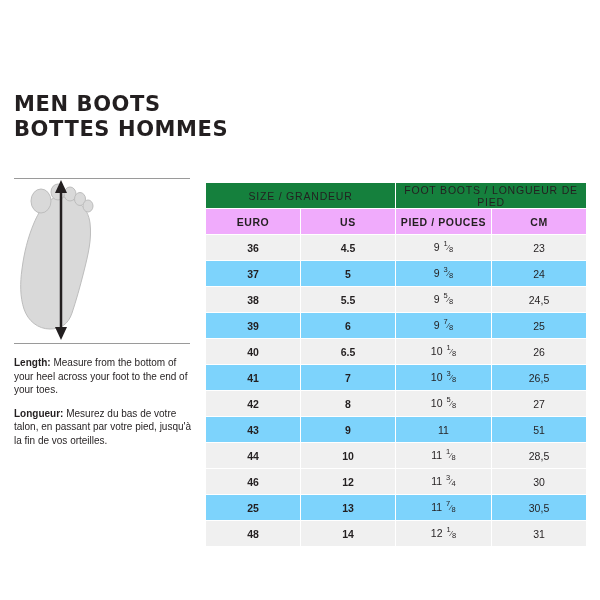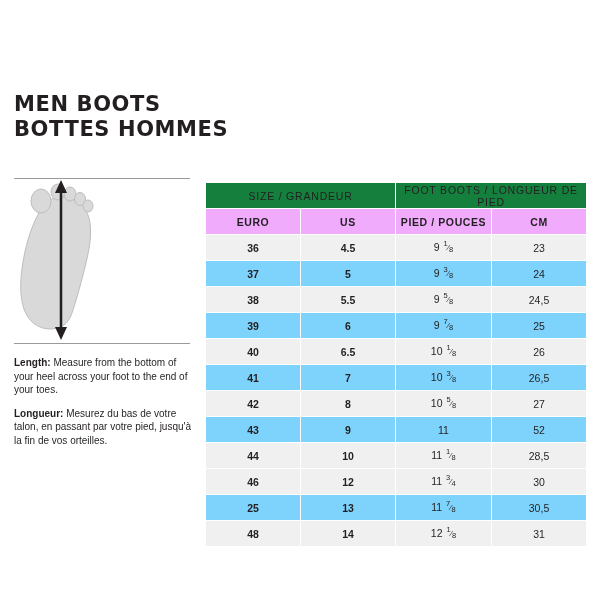--- a/index.html
+++ b/index.html
@@ -230,21 +230,21 @@
           <tr>
             <td class="cell b">42</td>
             <td class="cell b">8</td>
             <td class="cell">10 <span class="frac"><sup>5</sup><span class="fracslash">⁄</span><sub>8</sub></span></td>
             <td class="cell">27</td>
           </tr>
           <tr class="alt">
             <td class="cell b">43</td>
             <td class="cell b">9</td>
             <td class="cell">11</td>
-            <td class="cell">52</td>
+            <td class="cell">51</td>
           </tr>
           <tr>
             <td class="cell b">44</td>
             <td class="cell b">10</td>
             <td class="cell">11 <span class="frac"><sup>1</sup><span class="fracslash">⁄</span><sub>8</sub></span></td>
             <td class="cell">28,5</td>
           </tr>
           <tr>
             <td class="cell b">46</td>
             <td class="cell b">12</td>

